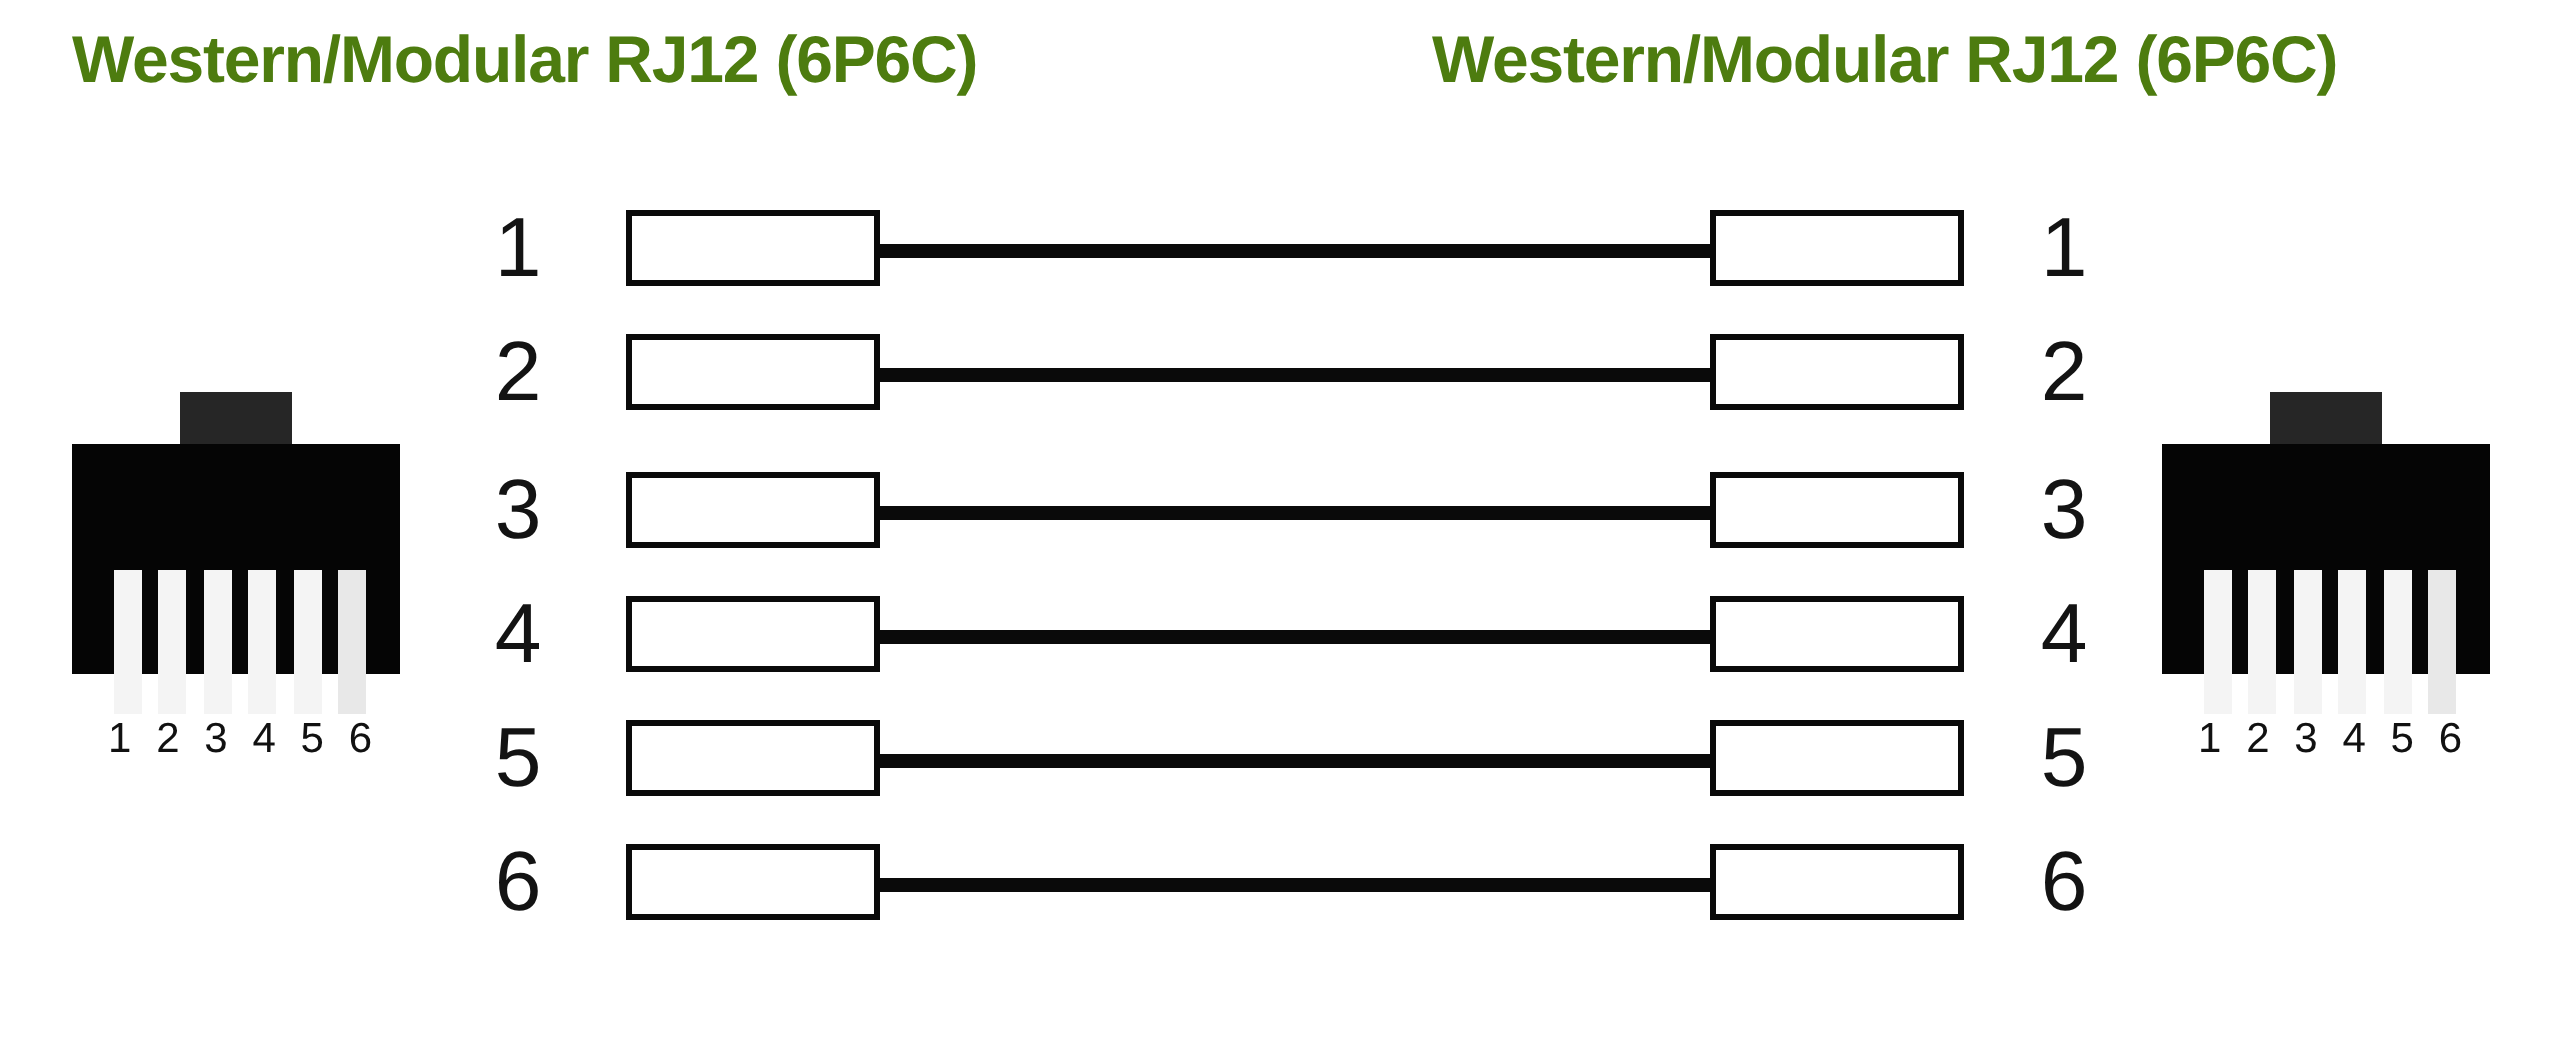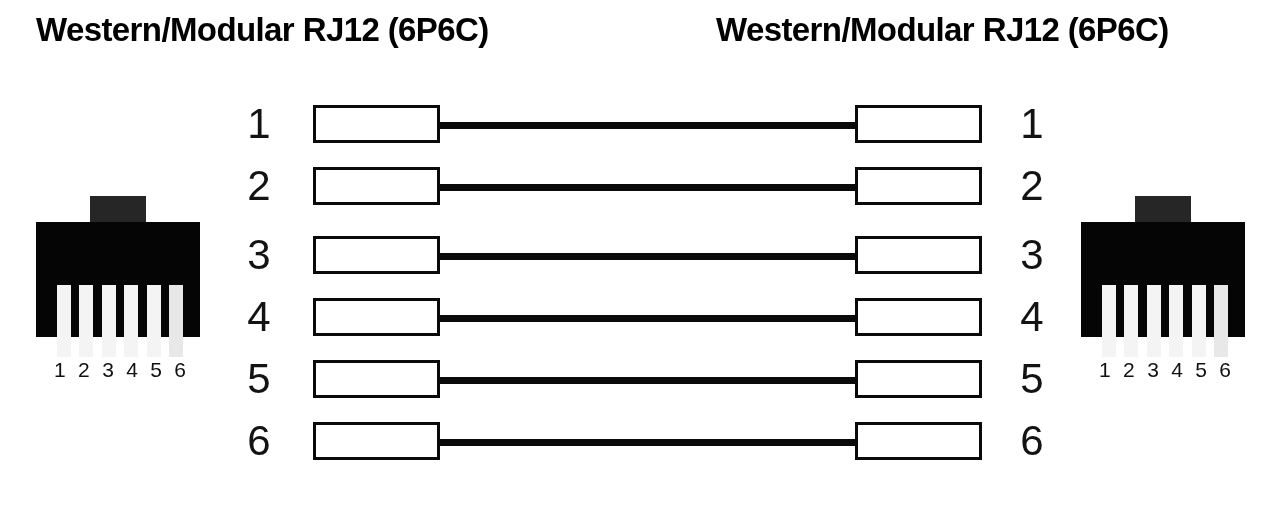--- a/index.html
+++ b/index.html
@@ -20,21 +20,21 @@
   }
 
   
   .title {
     position: absolute;
     top: 11px;
     font-family: "Liberation Sans", sans-serif;
     font-weight: bold;
     font-size: 33px;
     letter-spacing: -0.6px;
-    color: #000000;
+    color: #4d7c0f;
     white-space: nowrap;
   }
   .title.left  { left: 36px; }
   .title.right { left: 716px; }
 
   
   .jack {
     position: absolute;
     width: 164px;
     height: 160px;

